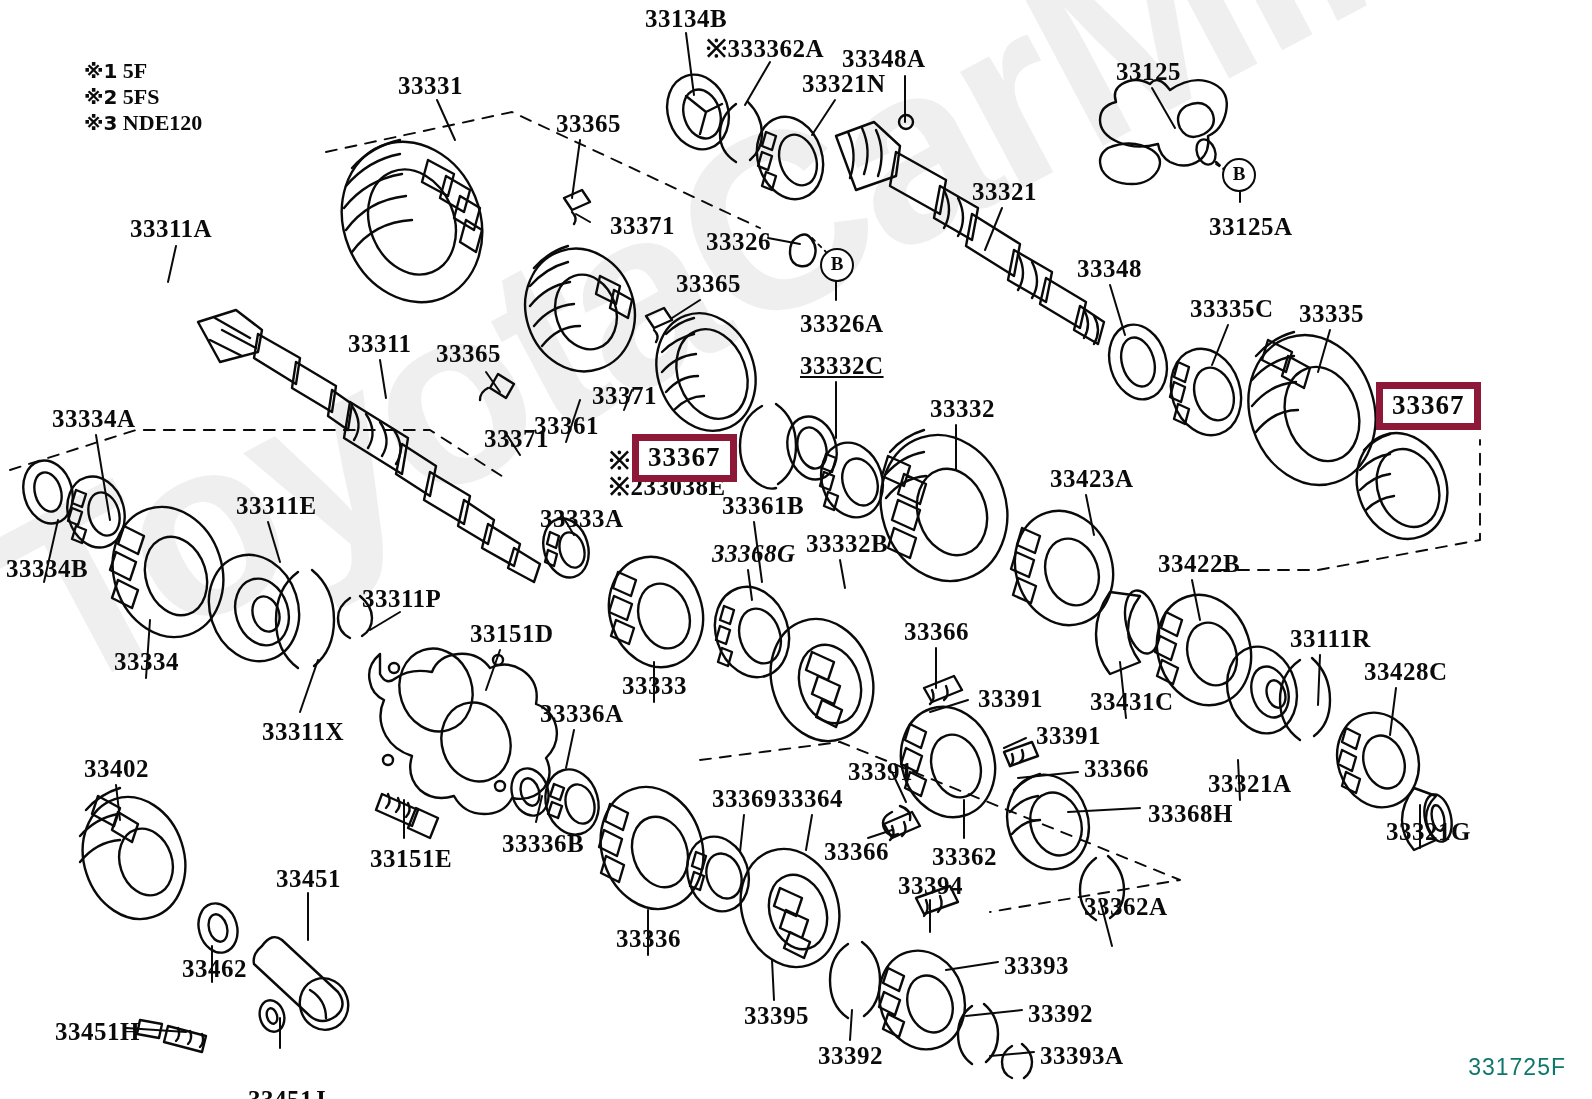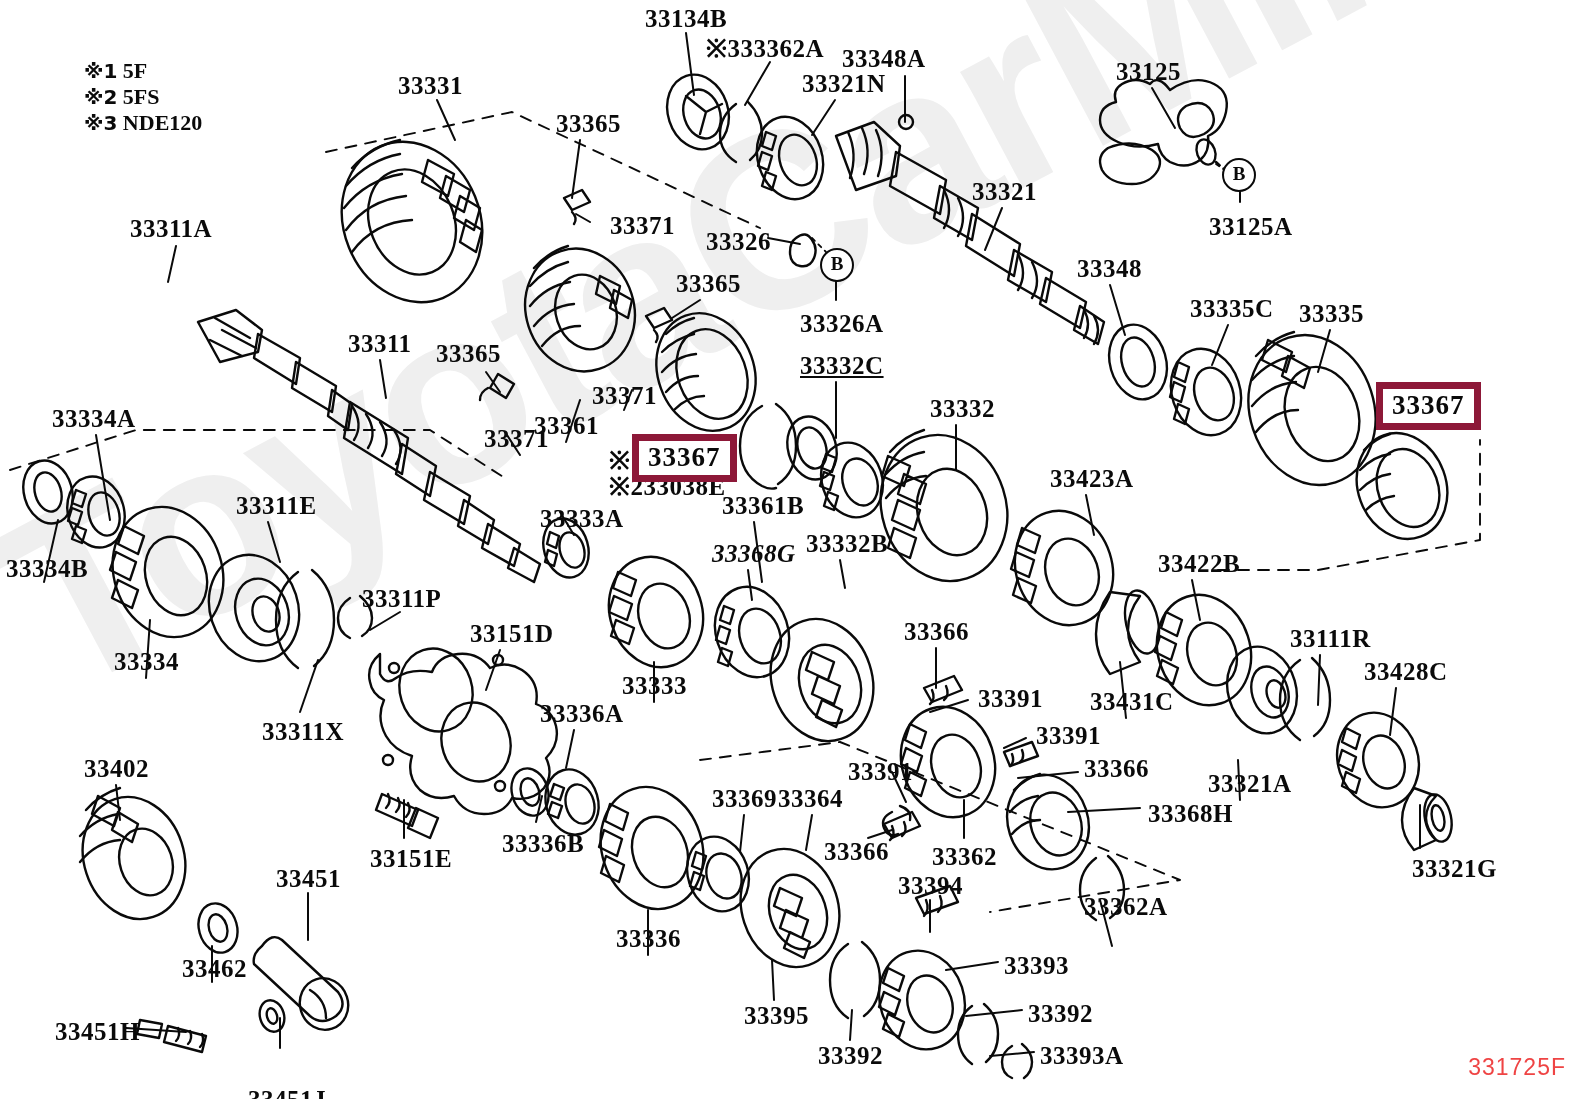--- a/index.html
+++ b/index.html
@@ -53,21 +53,21 @@
   .circb{
     position:absolute;z-index:6;width:30px;height:30px;border-radius:50%;
     border:2.5px solid #0a0a0a;
     font-family:"Liberation Serif",serif;font-size:19px;font-weight:700;
     color:#0a0a0a;text-align:center;line-height:28px;background:#fff;
   }
   
   #diagcode{
     position:absolute;right:26px;bottom:18px;z-index:6;
     font-family:"Liberation Sans",sans-serif;
-    font-size:23px;font-weight:400;color:#ef4444;letter-spacing:1px;
+    font-size:23px;font-weight:400;color:#0f766e;letter-spacing:1px;
   }
 </style>
 </head>
 <body>
 
 <div id="page">
 
   <div id="watermark">
     <div class="wm-text">ToyotaCarMibe.ru</div>
   </div>
@@ -574,21 +574,21 @@
       <div class="lbl" style="left: 1084px; top: 755px;">33366</div>
       <div class="lbl" style="left: 848px; top: 758px;">33391</div>
       <div class="lbl" style="left: 84px; top: 755px;">33402</div>
       <div class="lbl" style="left: 712px; top: 785px;">33369</div>
       <div class="lbl" style="left: 778px; top: 785px;">33364</div>
       <div class="lbl" style="left: 370px; top: 845px;">33151E</div>
       <div class="lbl" style="left: 502px; top: 830px;">33336B</div>
       <div class="lbl" style="left: 1148px; top: 800px;">33368H</div>
       <div class="lbl" style="left: 824px; top: 838px;">33366</div>
       <div class="lbl" style="left: 932px; top: 843px;">33362</div>
-      <div class="lbl" style="left: 1386px; top: 855px; margin-left: 26px;">33321G</div>
+      <div class="lbl" style="left: 1386px; top: 818px;">33321G</div>
       <div class="lbl" style="left: 276px; top: 865px;">33451</div>
       <div class="lbl" style="left: 898px; top: 872px;">33394</div>
       <div class="lbl" style="left: 616px; top: 925px;">33336</div>
       <div class="lbl" style="left: 1084px; top: 893px;">33362A</div>
       <div class="lbl" style="left: 182px; top: 955px;">33462</div>
       <div class="lbl" style="left: 1004px; top: 952px;">33393</div>
       <div class="lbl" style="left: 744px; top: 1002px;">33395</div>
       <div class="lbl" style="left: 1028px; top: 1000px;">33392</div>
       <div class="lbl" style="left: 55px; top: 1018px;">33451H</div>
       <div class="lbl" style="left: 818px; top: 1042px;">33392</div>

